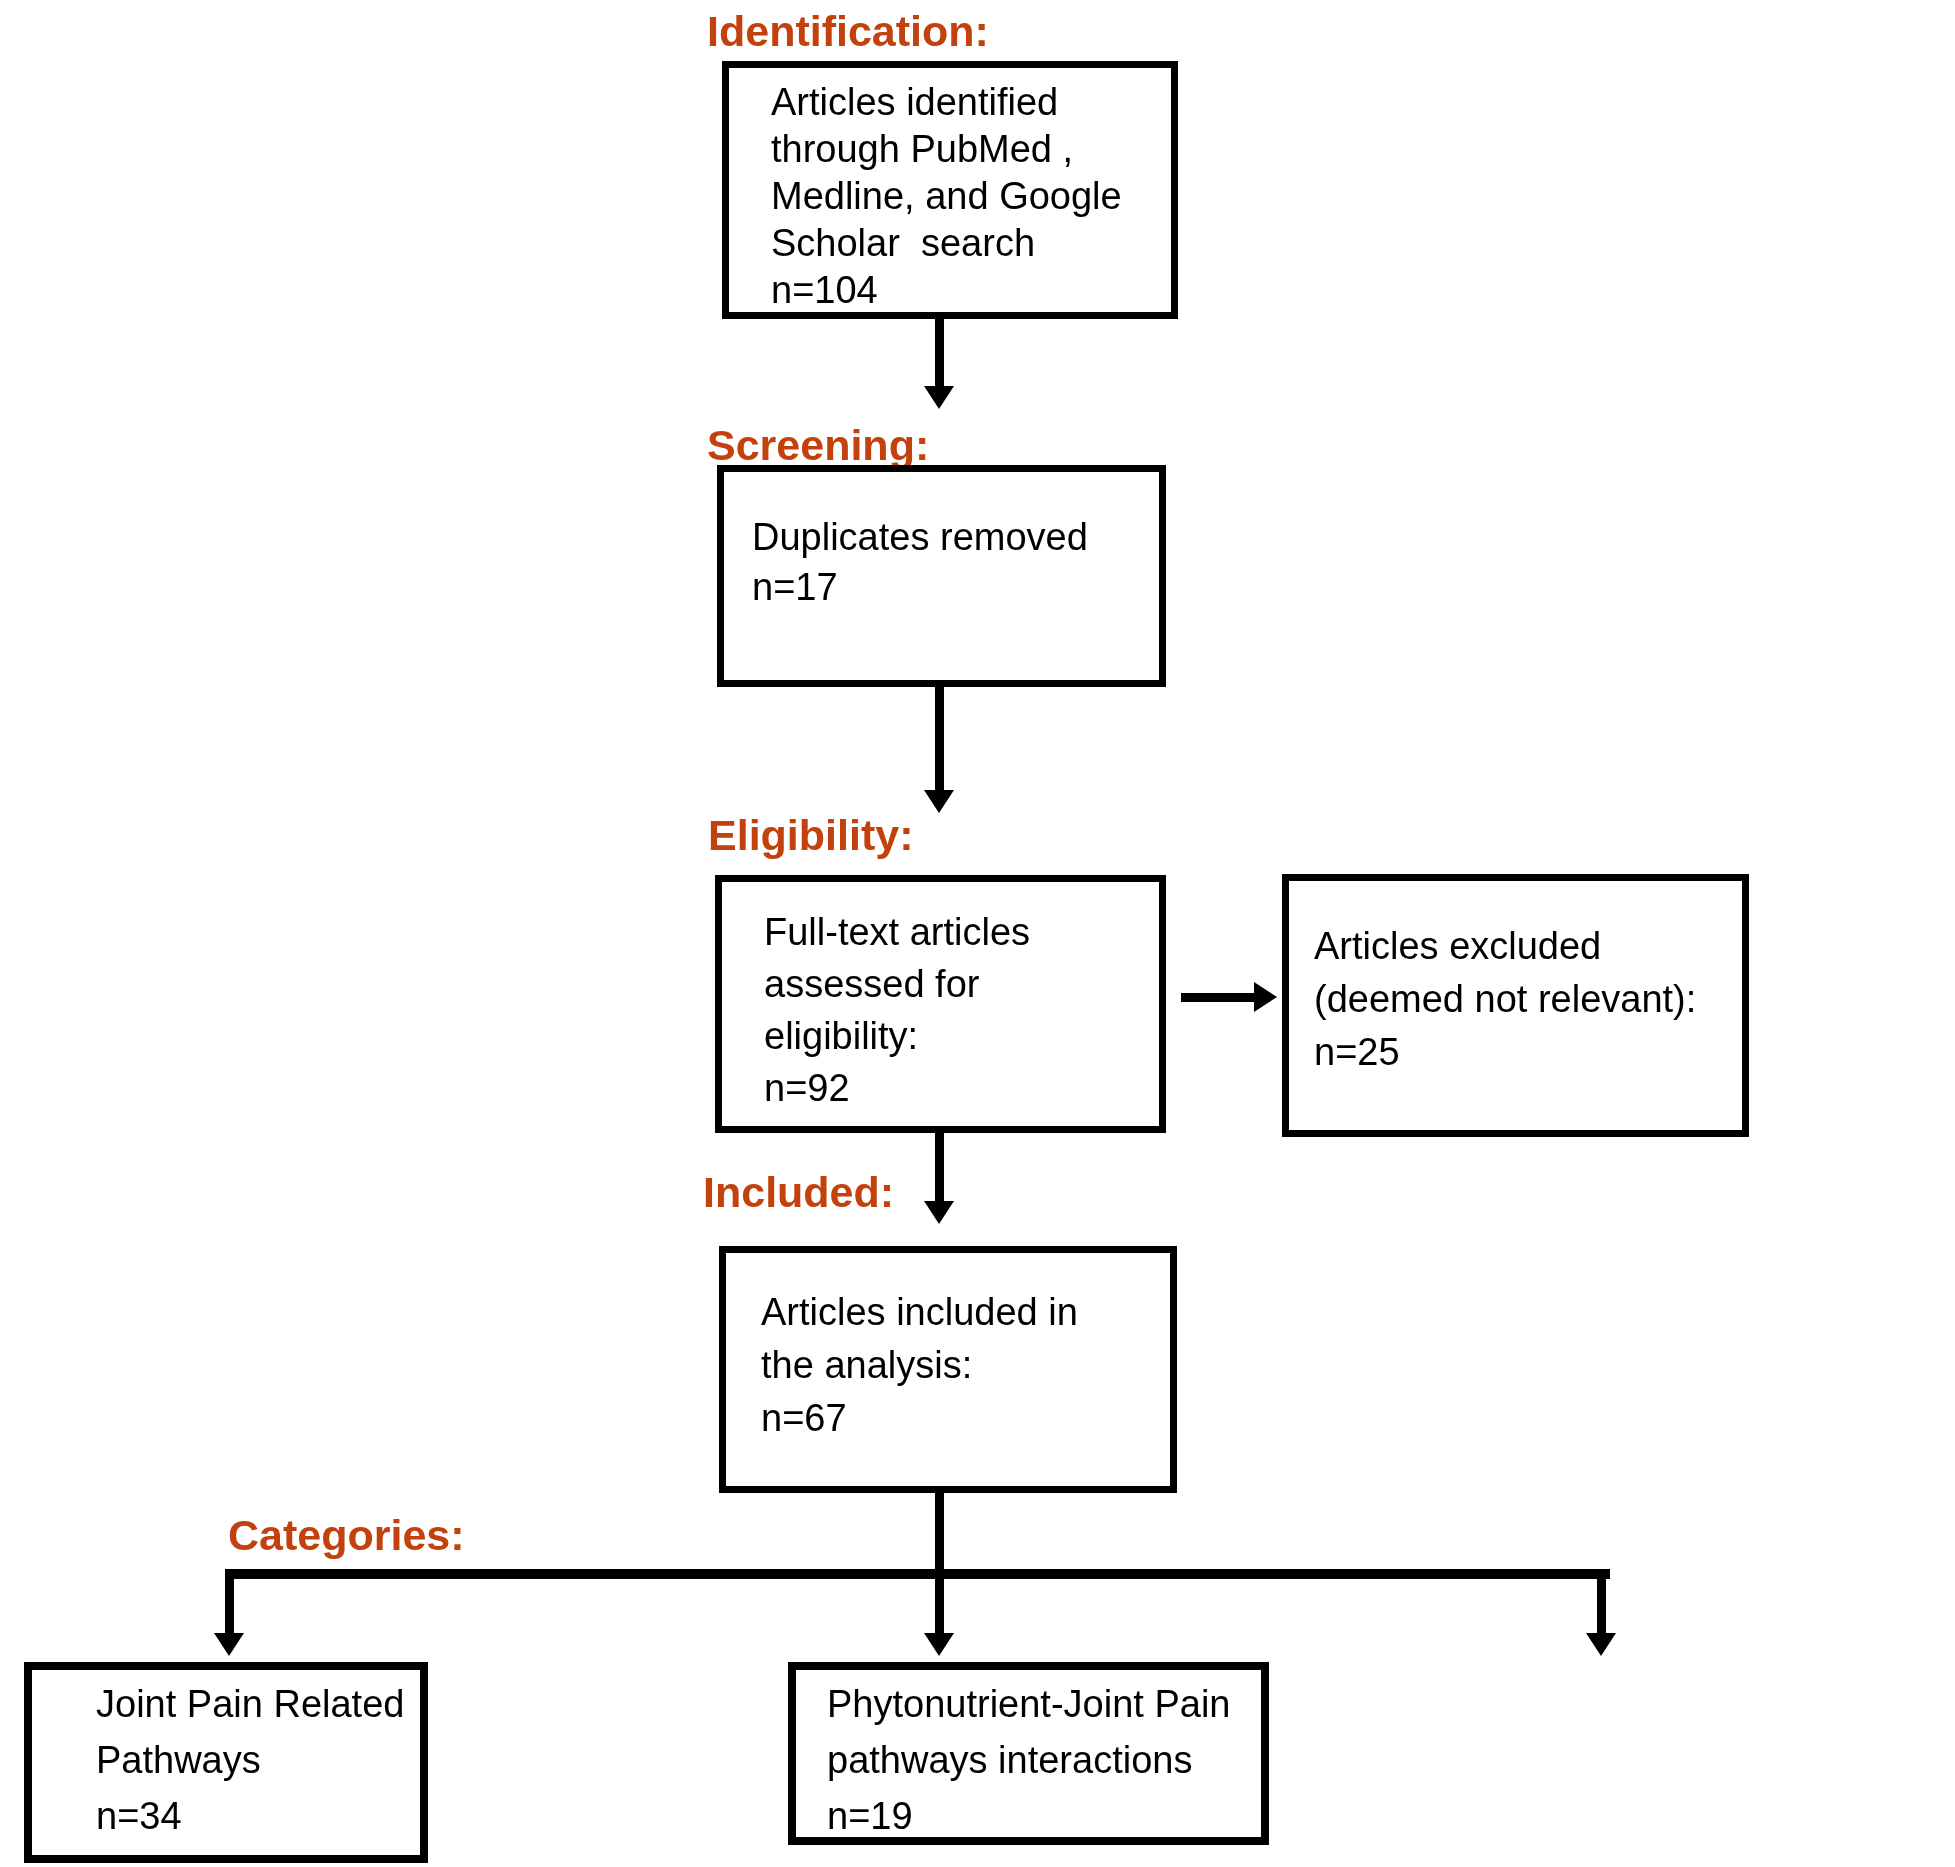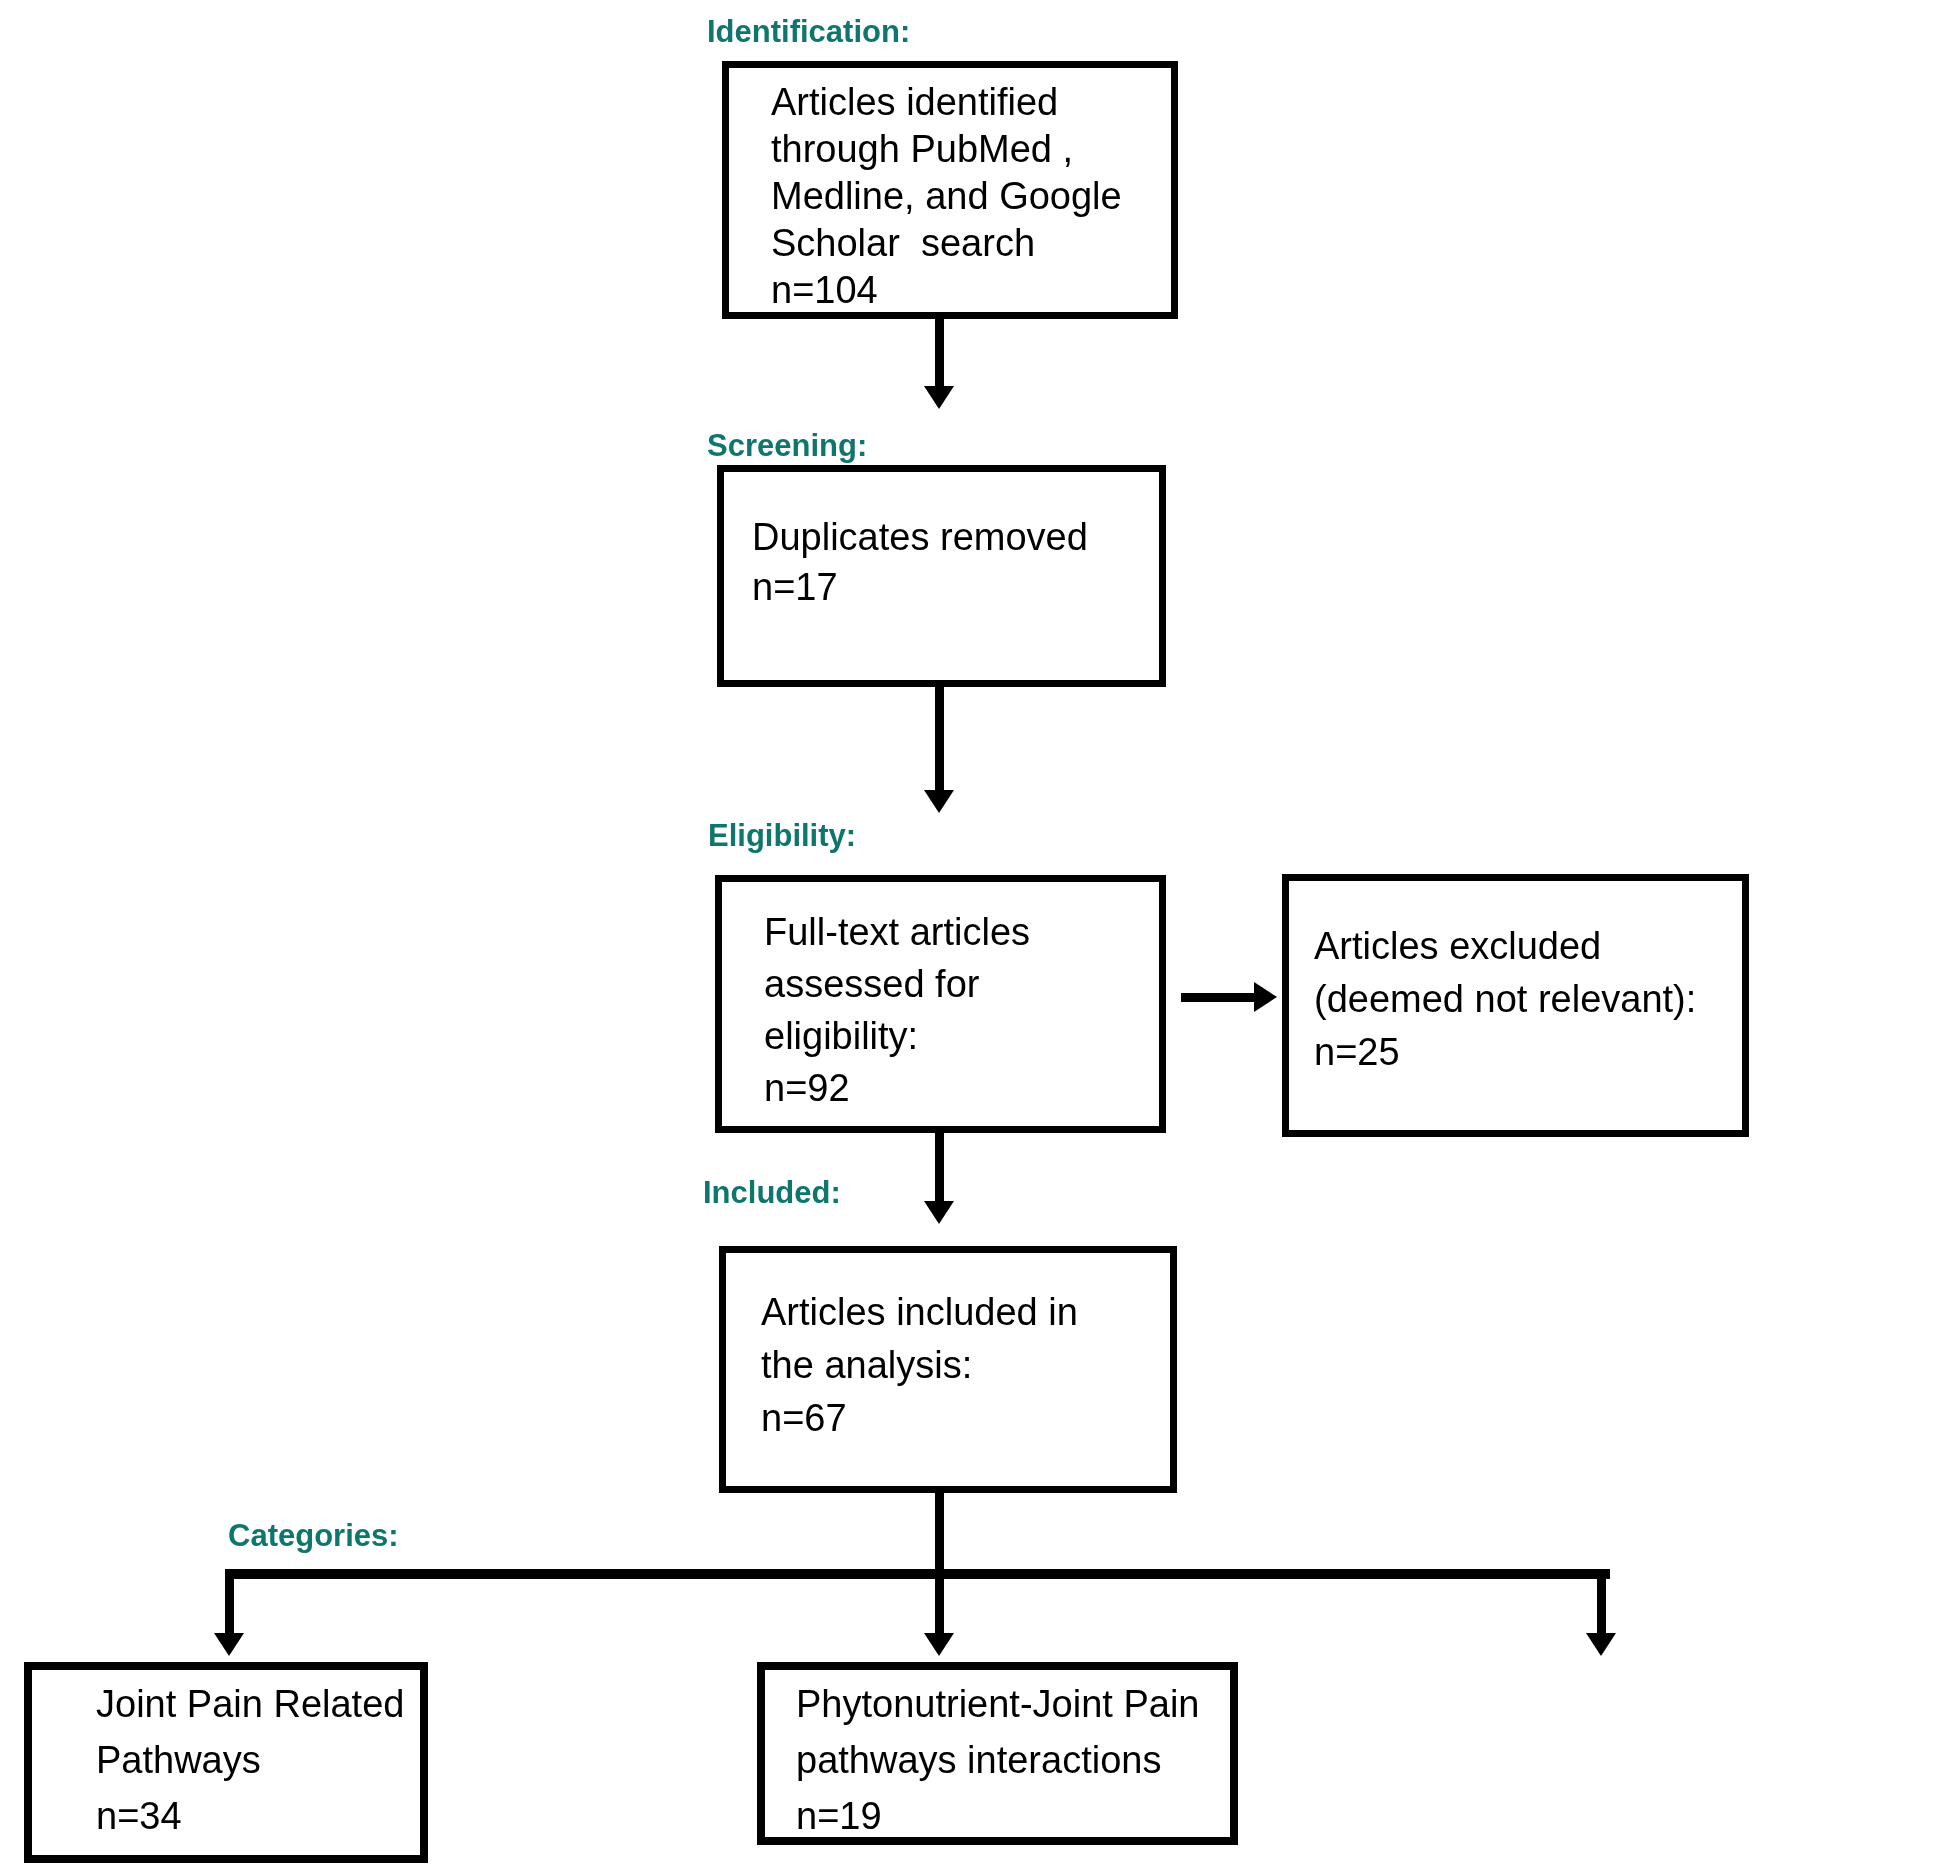--- a/index.html
+++ b/index.html
@@ -12,24 +12,24 @@
     width: 1955px;
     height: 1867px;
     background: #ffffff;
     font-family: "Liberation Sans", sans-serif;
     color: #000000;
     overflow: hidden;
   }
   .heading {
     position: absolute;
     font-weight: bold;
-    font-size: 31px;
+    font-size: 43px;
     line-height: 49px;
     white-space: pre;
-    color: #0f766e;
+    color: #c2410c;
   }
   .fbox {
     position: absolute;
     box-sizing: border-box;
     border: 7px solid #000000;
     background: #ffffff;
     font-size: 38px;
   }
   .fbox .line {
     white-space: pre;
@@ -63,21 +63,21 @@
   #h-eligibility    { left: 708px; top: 811px; }
   #h-included       { left: 703px; top: 1168px; }
   #h-categories     { left: 228px;  top: 1511px; }
   
   #box-identification { left: 722px; top: 61px;   width: 456px; height: 258px; padding: 11px 0 0 42px; line-height: 47px; }
   #box-screening      { left: 717px; top: 465px;  width: 449px; height: 222px; padding: 40px 0 0 28px; line-height: 50px; }
   #box-eligibility    { left: 715px; top: 875px; width: 451px; height: 258px; padding: 23.6px 0 0 42px; line-height: 52px; }
   #box-excluded       { left: 1282px; top: 874px; width: 467px; height: 263px; padding: 39px 0 0 25px; line-height: 53px; }
   #box-included       { left: 719px; top: 1246px; width: 458px; height: 247px; padding: 33px 0 0 35px; line-height: 53px; }
   #box-cat-1          { left: 24px;   top: 1662px; width: 404px; height: 201px; padding: 5.6px 0 0 64px;  line-height: 56px; }
-  #box-cat-2          { left: 757px; top: 1662px; width: 481px; height: 183px; padding: 5.6px 0 0 31px;  line-height: 56px; }
+  #box-cat-2          { left: 788px; top: 1662px; width: 481px; height: 183px; padding: 5.6px 0 0 31px;  line-height: 56px; }
   #box-cat-3          { left: 1382px; top: 1662px; width: 570px; height: 183px; padding: 5.6px 0 0 32px;  line-height: 56px; }
   
   #c1-line   { left: 935px; top: 319px;  width: 9px;  height: 67px; }
   #c1-head   { left: 924px; top: 386px; }
   #c2-line   { left: 935px; top: 687px;  width: 9px;  height: 103px; }
   #c2-head   { left: 924px; top: 790px; }
   #c3-line   { left: 1181px; top: 993px; width: 74px; height: 9px; }
   #c3-head   { left: 1254px; top: 982px; }
   #c4-line   { left: 935px; top: 1132px; width: 9px;  height: 69px; }
   #c4-head   { left: 924px; top: 1201px; }

